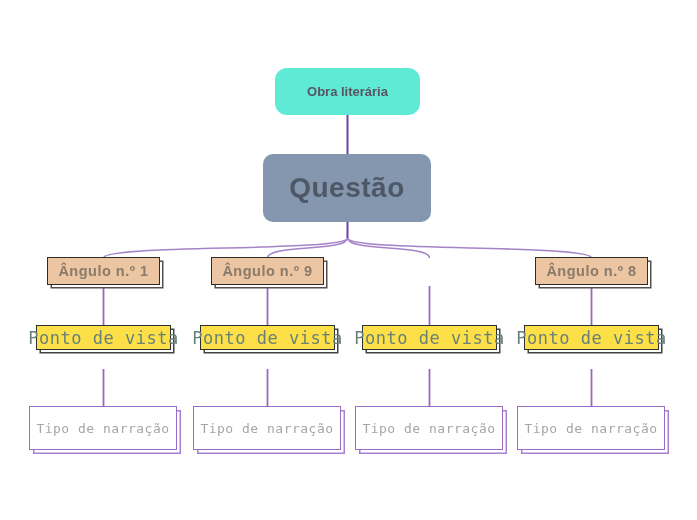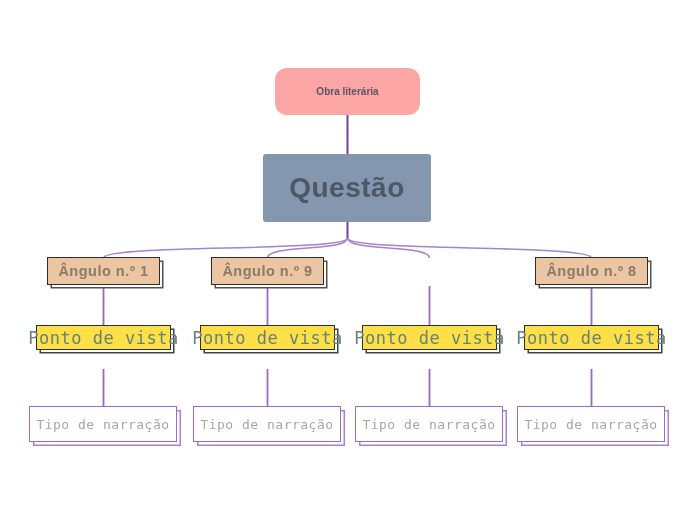--- a/index.html
+++ b/index.html
@@ -26,31 +26,31 @@
     display: flex;
     align-items: center;
     justify-content: center;
     box-sizing: border-box;
     text-align: center;
     white-space: nowrap;
   }
   .root-node {
     left: 275px; top: 68px;
     width: 145px; height: 47px;
-    background: #fca5a5;
+    background: #5eead4;
     border-radius: 12px;
     color: #5a5464;
     font-weight: bold;
-    font-size: 10px;
+    font-size: 13px;
   }
   .question-node {
     left: 263px; top: 154px;
     width: 168px; height: 68px;
     background: #8596af;
-    border-radius: 3px;
+    border-radius: 10px;
     color: #4e5765;
     font-weight: bold;
     font-size: 28px;
     letter-spacing: 0.5px;
   }
   .angle-node {
     top: 257px;
     width: 113px; height: 28px;
     background: #ecc5a2;
     border: 1.5px solid #2f2b28;
@@ -67,21 +67,21 @@
     background: #fde047;
     border: 1.5px solid #2c302e;
     box-shadow: 3.5px 3.5px 0 -1.5px #ffffff, 3.5px 3.5px 0 0 #3e4441;
     font-family: "DejaVu Sans Mono", monospace;
     font-size: 17px;
     color: #67807a;
     letter-spacing: 0.5px;
   }
   .tipo-node {
     top: 406px;
-    width: 148px; height: 36px;
+    width: 148px; height: 44px;
     background: #ffffff;
     border: 1.5px solid #9a6cc5;
     box-shadow: 4px 4px 0 -1.5px #ffffff, 4px 4px 0 0 #a880d2;
     font-family: "DejaVu Sans Mono", monospace;
     font-size: 13px;
     color: #a6a6a6;
     letter-spacing: 0.5px;
   }
 </style>
 </head>

